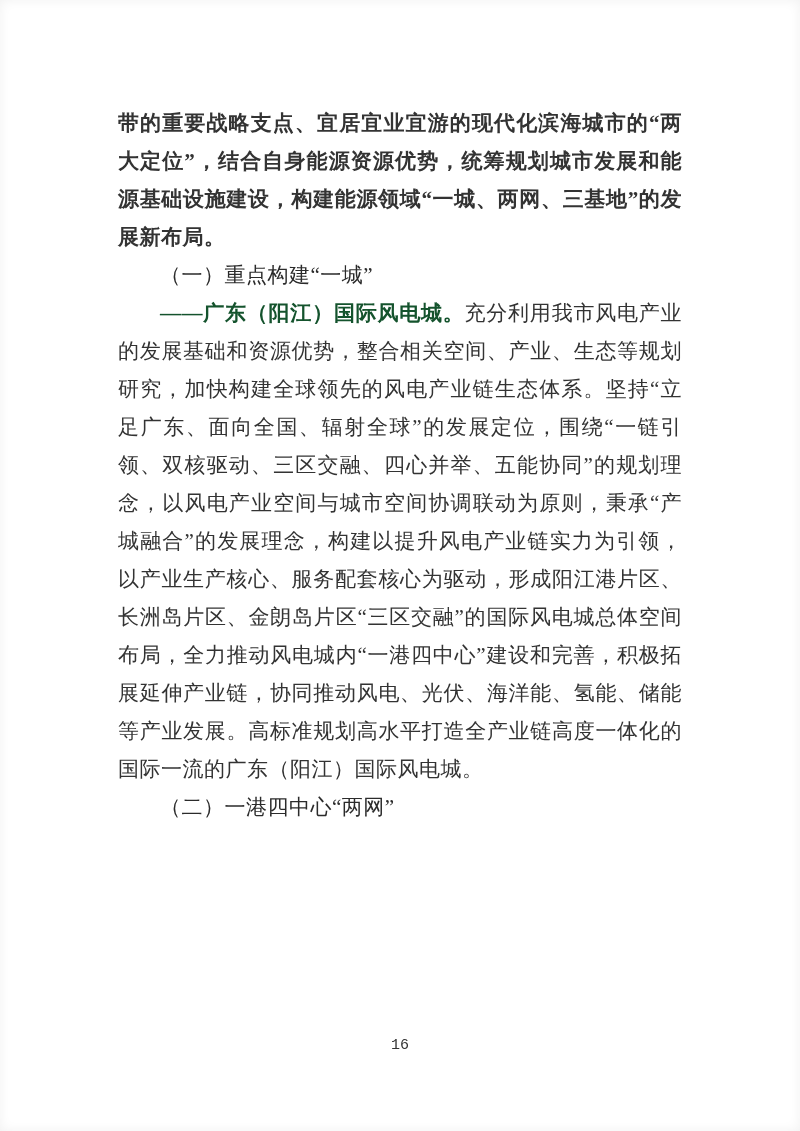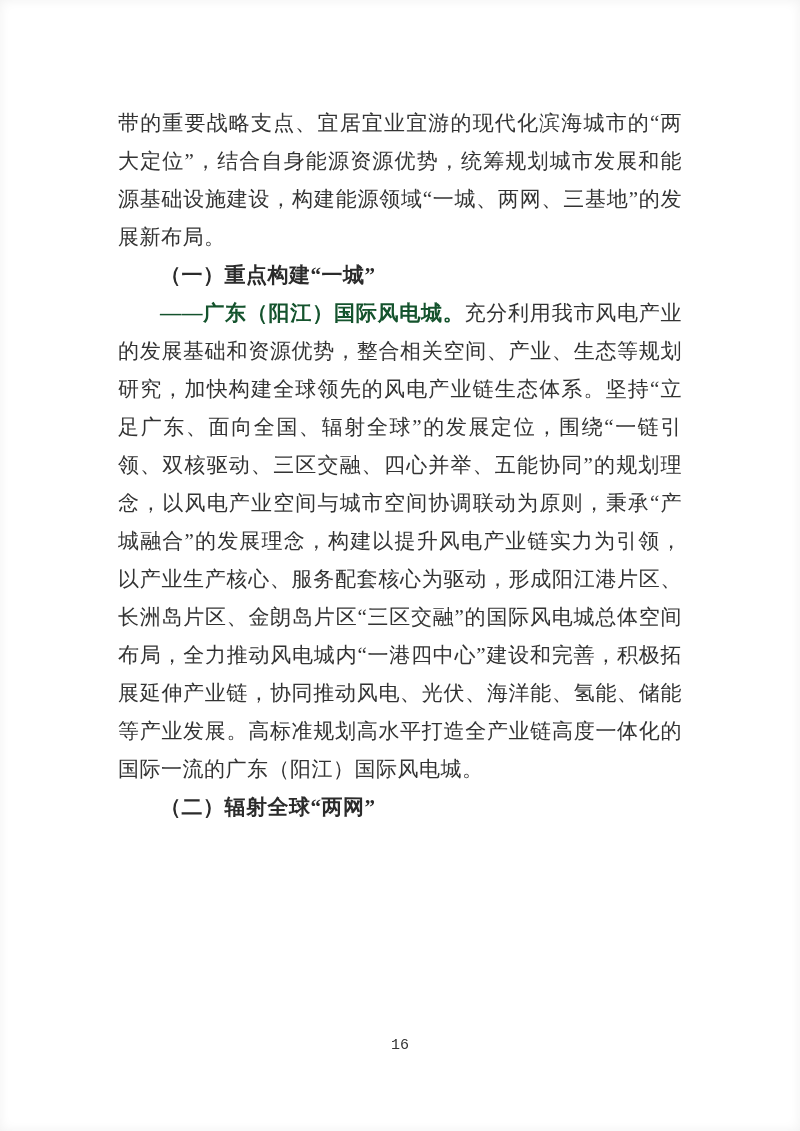--- a/index.html
+++ b/index.html
@@ -27,24 +27,24 @@
     top: 104px;
     width: 564px;
   }
   .content p {
     margin: 0;
     font-size: 21px;
     line-height: 38px;
     text-align: justify;
     letter-spacing: 0.5px;
   }
-  p.no-indent { text-indent: 0; }
+  p.no-indent { text-indent: 0; font-weight: bold; }
   p.indent { text-indent: 2em; }
   p.heading {
-    font-weight: bold;
+    font-weight: normal;
     text-indent: 2em;
     text-align: left;
     color: #2b2b2b;
   }
   .lead { font-weight: bold; color: #14532d; }
   .footer {
     position: absolute;
     left: 0;
     top: 1036px;
     width: 100%;
@@ -62,21 +62,21 @@
 
 <div class="page">
   <div class="content">
 
     <p class="no-indent">带的重要战略支点、宜居宜业宜游的现代化滨海城市的“两大定位”，结合自身能源资源优势，统筹规划城市发展和能源基础设施建设，构建能源领域“一城、两网、三基地”的发展新布局。</p>
 
     <p class="heading">（一）重点构建“一城”</p>
 
     <p class="indent"><b class="lead">——广东（阳江）国际风电城。</b><span>充分利用我市风电产业的发展基础和资源优势，整合相关空间、产业、生态等规划研究，加快构建全球领先的风电产业链生态体系。坚持“立足广东、面向全国、辐射全球”的发展定位，围绕“一链引领、双核驱动、三区交融、四心并举、五能协同”的规划理念，以风电产业空间与城市空间协调联动为原则，秉承“产城融合”的发展理念，构建以提升风电产业链实力为引领，以产业生产核心、服务配套核心为驱动，形成阳江港片区、长洲岛片区、金朗岛片区“三区交融”的国际风电城总体空间布局，全力推动风电城内“一港四中心”建设和完善，积极拓展延伸产业链，协同推动风电、光伏、海洋能、氢能、储能等产业发展。高标准规划高水平打造全产业链高度一体化的国际一流的广东（阳江）国际风电城。</span></p>
 
-    <p class="heading">（二）辐射全球“两网”</p>
+    <p class="heading">（二）一港四中心“两网”</p>
 
 
   </div>
 
   <div class="footer">
     <span class="pagenum">16</span>
   </div>
 </div>
 
 </body></html>

